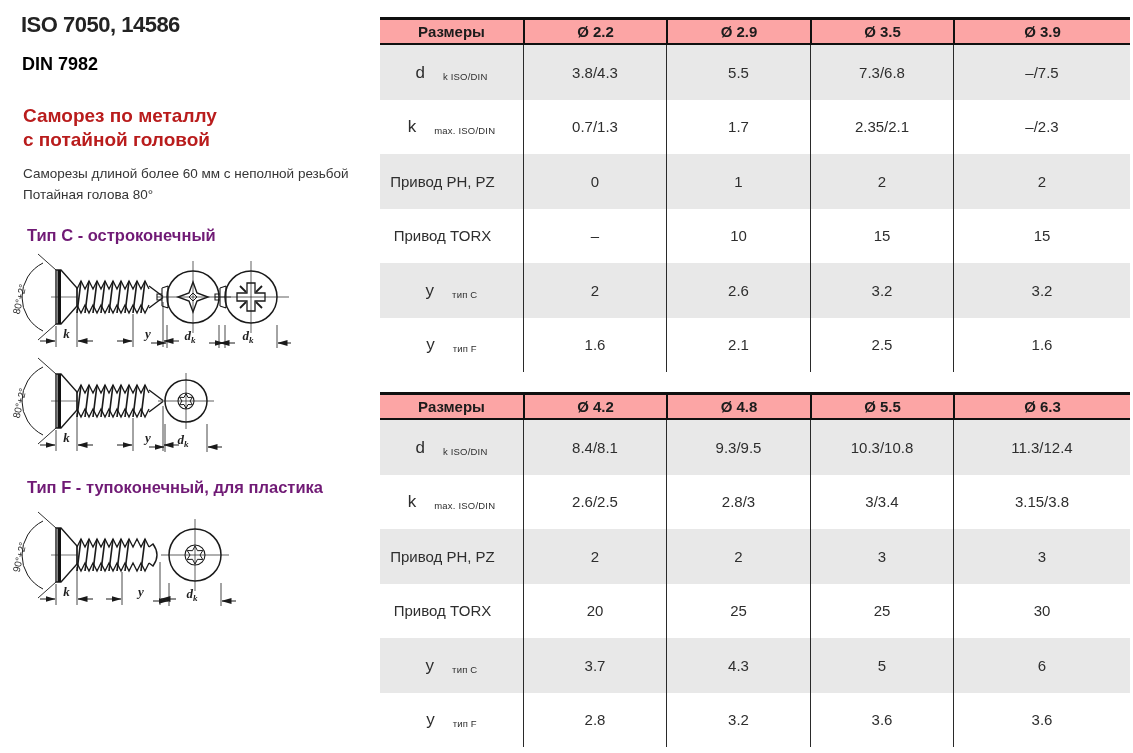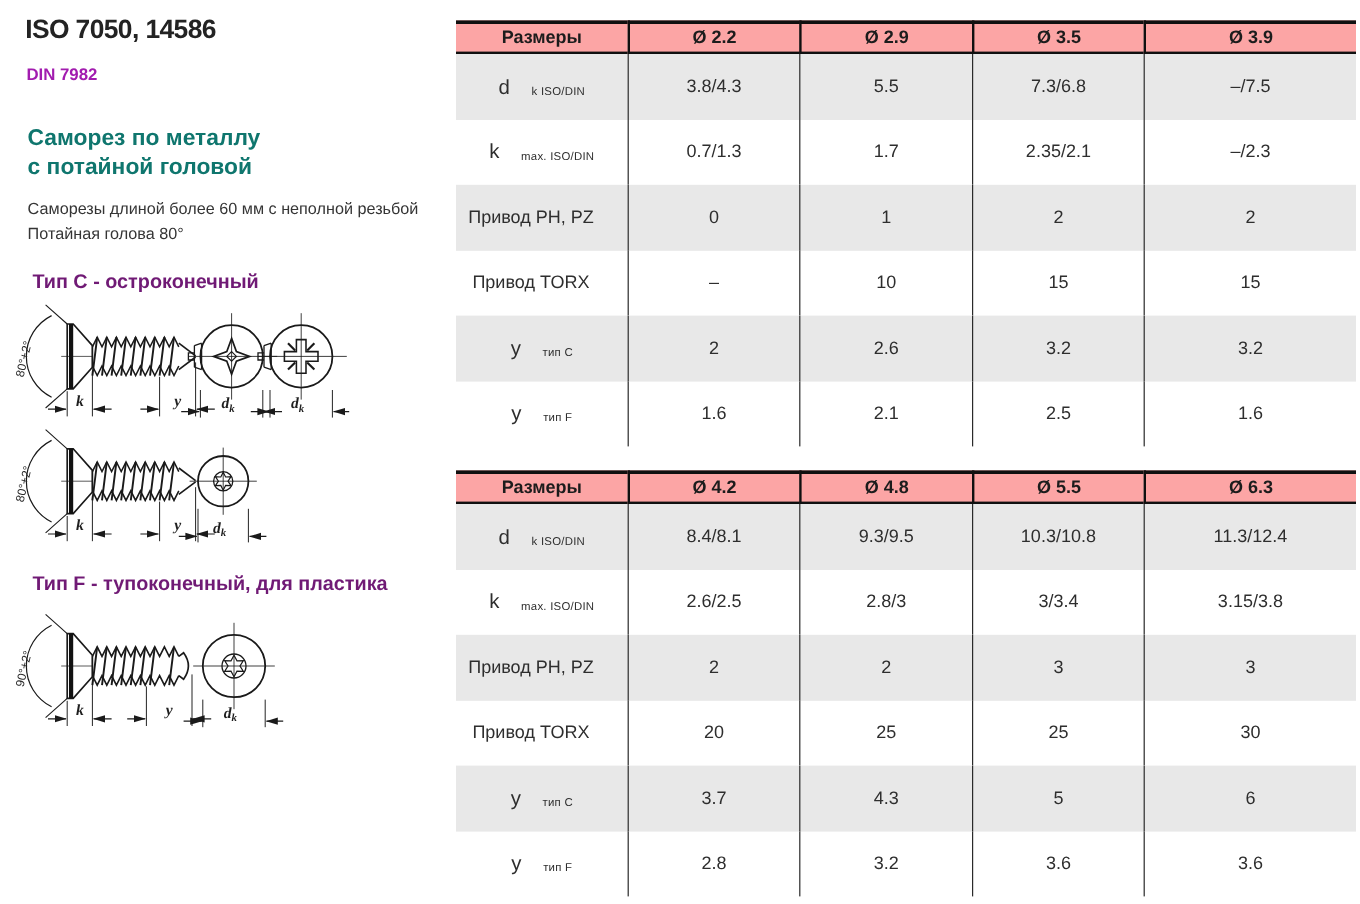--- a/index.html
+++ b/index.html
@@ -2,22 +2,22 @@
 <html><head>
 <meta charset="utf-8">
 <style>
   html,body{margin:0;padding:0;}
   body{
     width:1133px;height:753px;position:relative;background:#ffffff;
     font-family:"Liberation Sans", sans-serif;color:#222;overflow:hidden;
   }
   
   .lp-title{position:absolute;left:21px;top:12px;font-size:22px;font-weight:bold;color:#232323;letter-spacing:-0.5px;}
-  .lp-standard{position:absolute;left:22px;top:54px;font-size:14px;font-weight:bold;color:#a21caf;}
-  .lp-product{position:absolute;left:23px;top:104px;font-size:19px;font-weight:bold;color:#0f766e;line-height:24px;}
+  .lp-standard{position:absolute;left:22px;top:54px;font-size:18px;font-weight:bold;color:#000000;}
+  .lp-product{position:absolute;left:23px;top:104px;font-size:19px;font-weight:bold;color:#b91c1c;line-height:24px;}
   .lp-notes{position:absolute;left:23px;top:163px;font-size:13.5px;color:#353535;line-height:21px;}
   .lp-type-heading{position:absolute;font-size:16.5px;font-weight:bold;color:#701a75;}
   .lp-type-c{left:27px;top:226px;}
   .lp-type-f{left:27px;top:478px;}
   .drawing{position:absolute;}
   .dw-a{left:10px;top:252px;}
   .dw-b{left:10px;top:356px;}
   .dw-c{left:10px;top:510px;}
   svg .ln{stroke:#1a1a1a;fill:none;}
   svg text{fill:#1f1f1f;}

